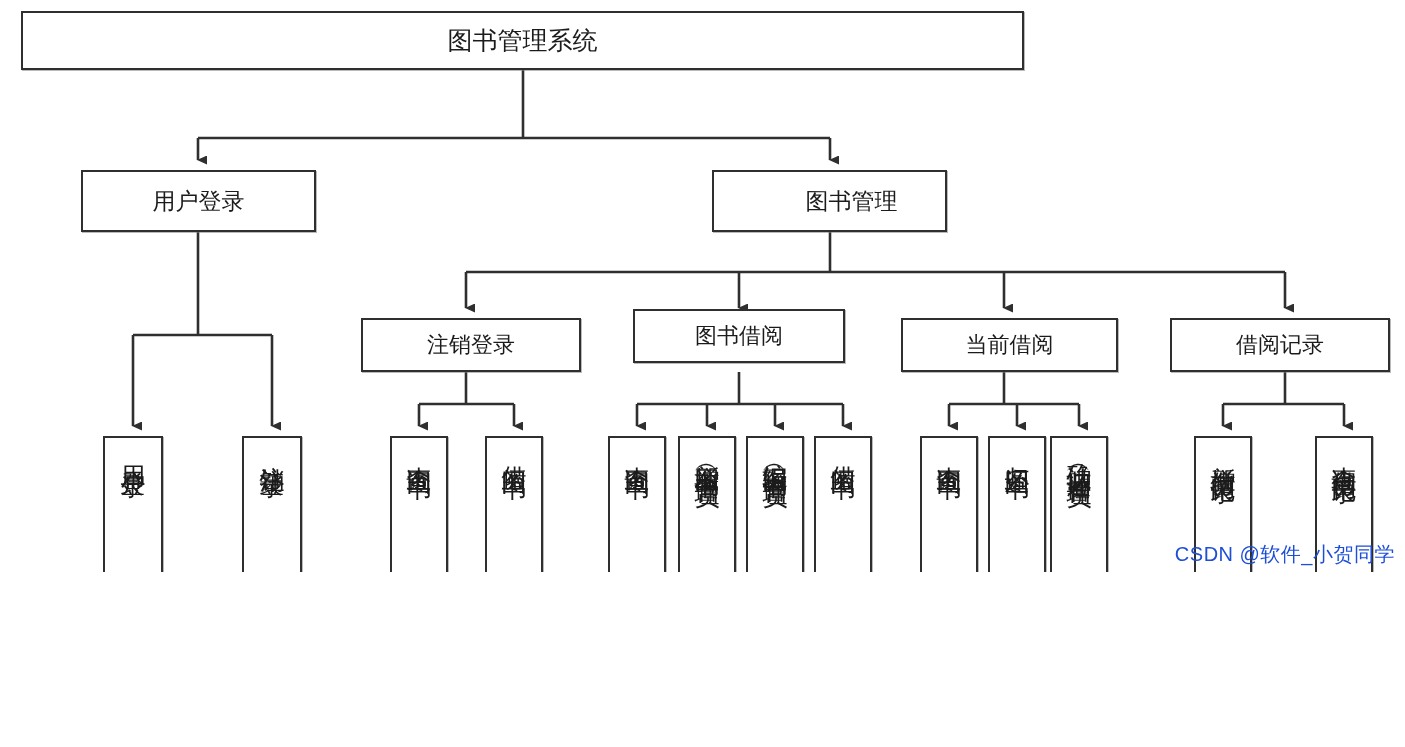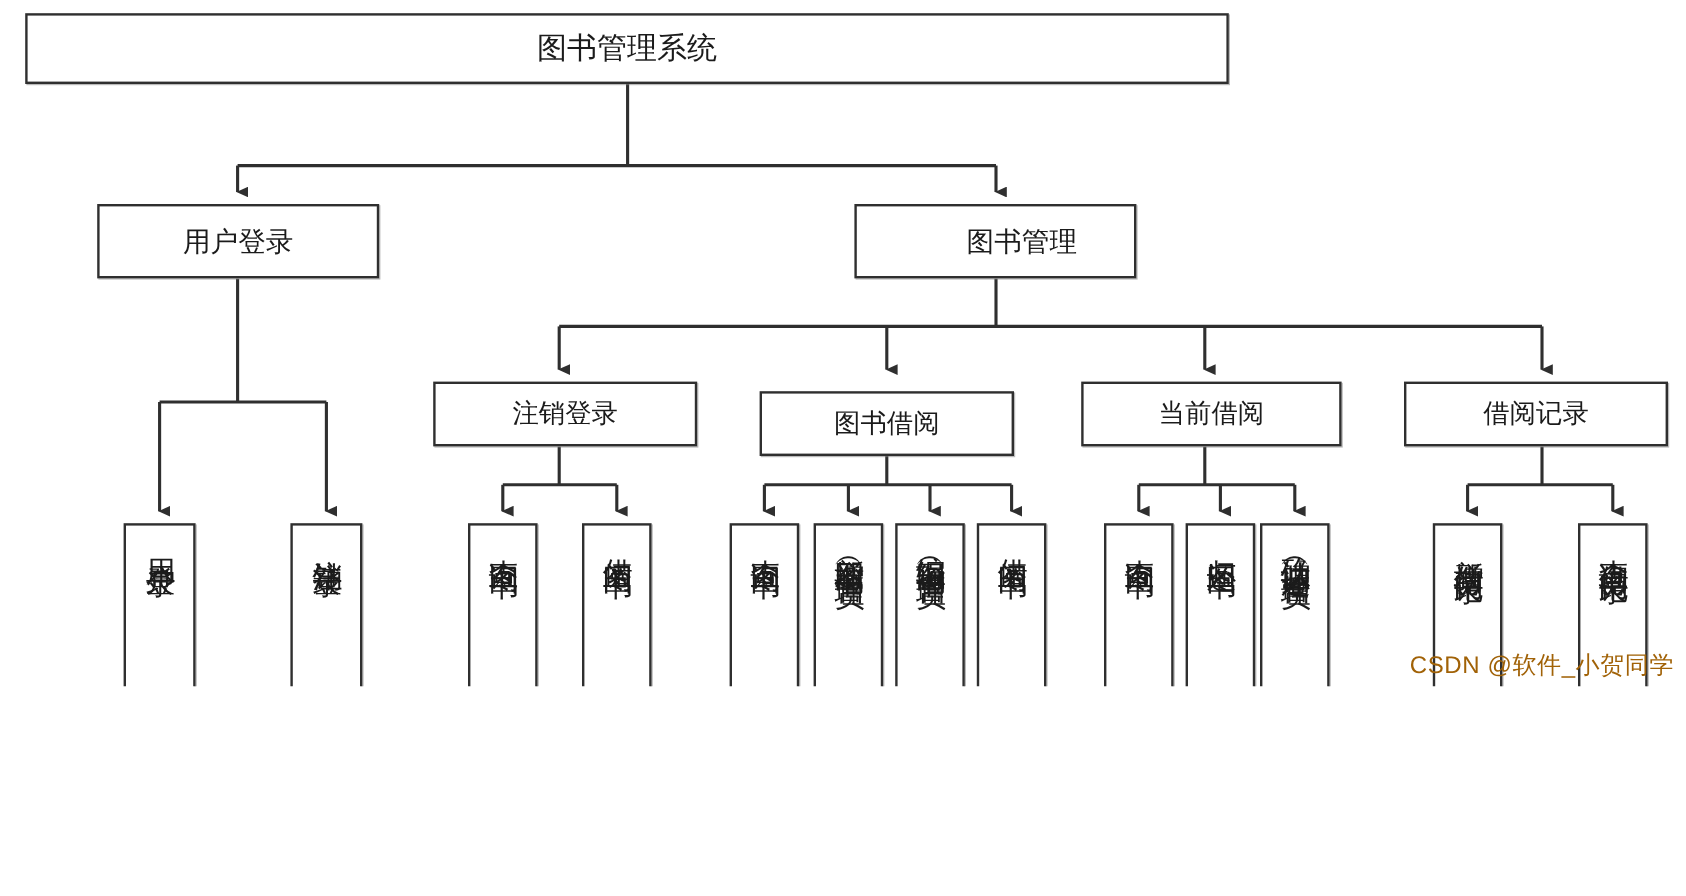--- a/index.html
+++ b/index.html
@@ -54,21 +54,21 @@
     letter-spacing: 3px;
     padding-top: 8px;
     white-space: nowrap;
   }
   .node-leaf.leaf-top .node-label { padding-top: 6px; }
   #watermark {
     position: absolute;
     right: 10px;
     bottom: 4px;
     font-size: 20px;
-    color: #a16207;
+    color: #1d4ed8;
     letter-spacing: 0.5px;
     white-space: nowrap;
     pointer-events: none;
   }
 </style>
 </head>
 <body>
 
 <div id="diagram-root">
 
@@ -129,21 +129,21 @@
   <div class="node-box node-l1" style="left: 81px; top: 170px; width: 235px; height: 62px;">
     <span class="node-label">用户登录</span>
   </div>
   <div class="node-box node-l1" style="left: 712px; top: 170px; width: 235px; height: 62px; padding-left: 44px;">
     <span class="node-label">图书管理</span>
   </div>
 
   <div class="node-box node-l2" style="left: 361px; top: 318px; width: 220px; height: 54px;">
     <span class="node-label">注销登录</span>
   </div>
-  <div class="node-box node-l2" style="left: 633px; top: 326px; width: 212px; height: 54px;">
+  <div class="node-box node-l2" style="left: 633px; top: 309px; width: 212px; height: 54px;">
     <span class="node-label">图书借阅</span>
   </div>
   <div class="node-box node-l2" style="left: 1170px; top: 318px; width: 220px; height: 54px;">
     <span class="node-label">借阅记录</span>
   </div>
   <div class="node-box node-l2" style="left: 901px; top: 318px; width: 217px; height: 54px;">
     <span class="node-label">当前借阅</span>
   </div>
 
   <div class="node-box node-leaf" style="left: 103px; top: 436px; width: 60px; height: 297px;">

